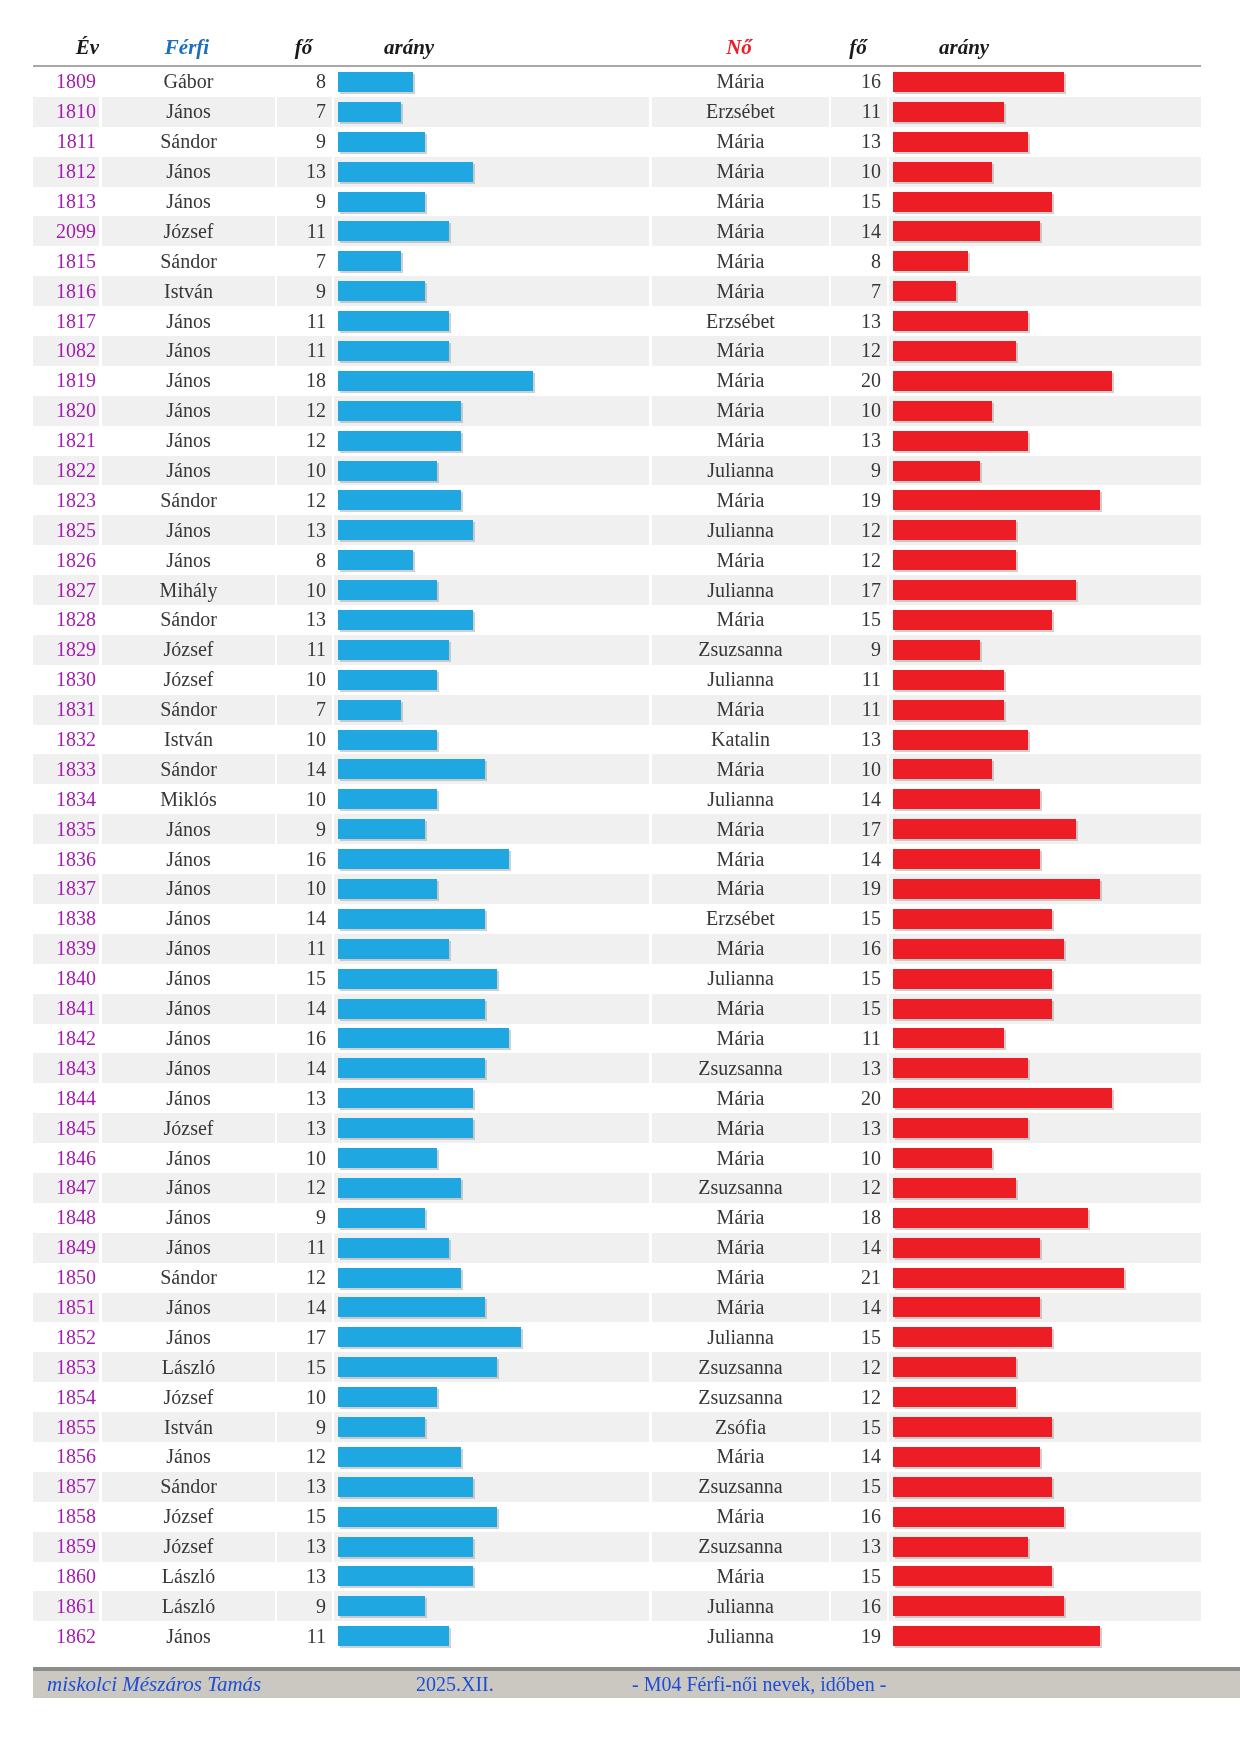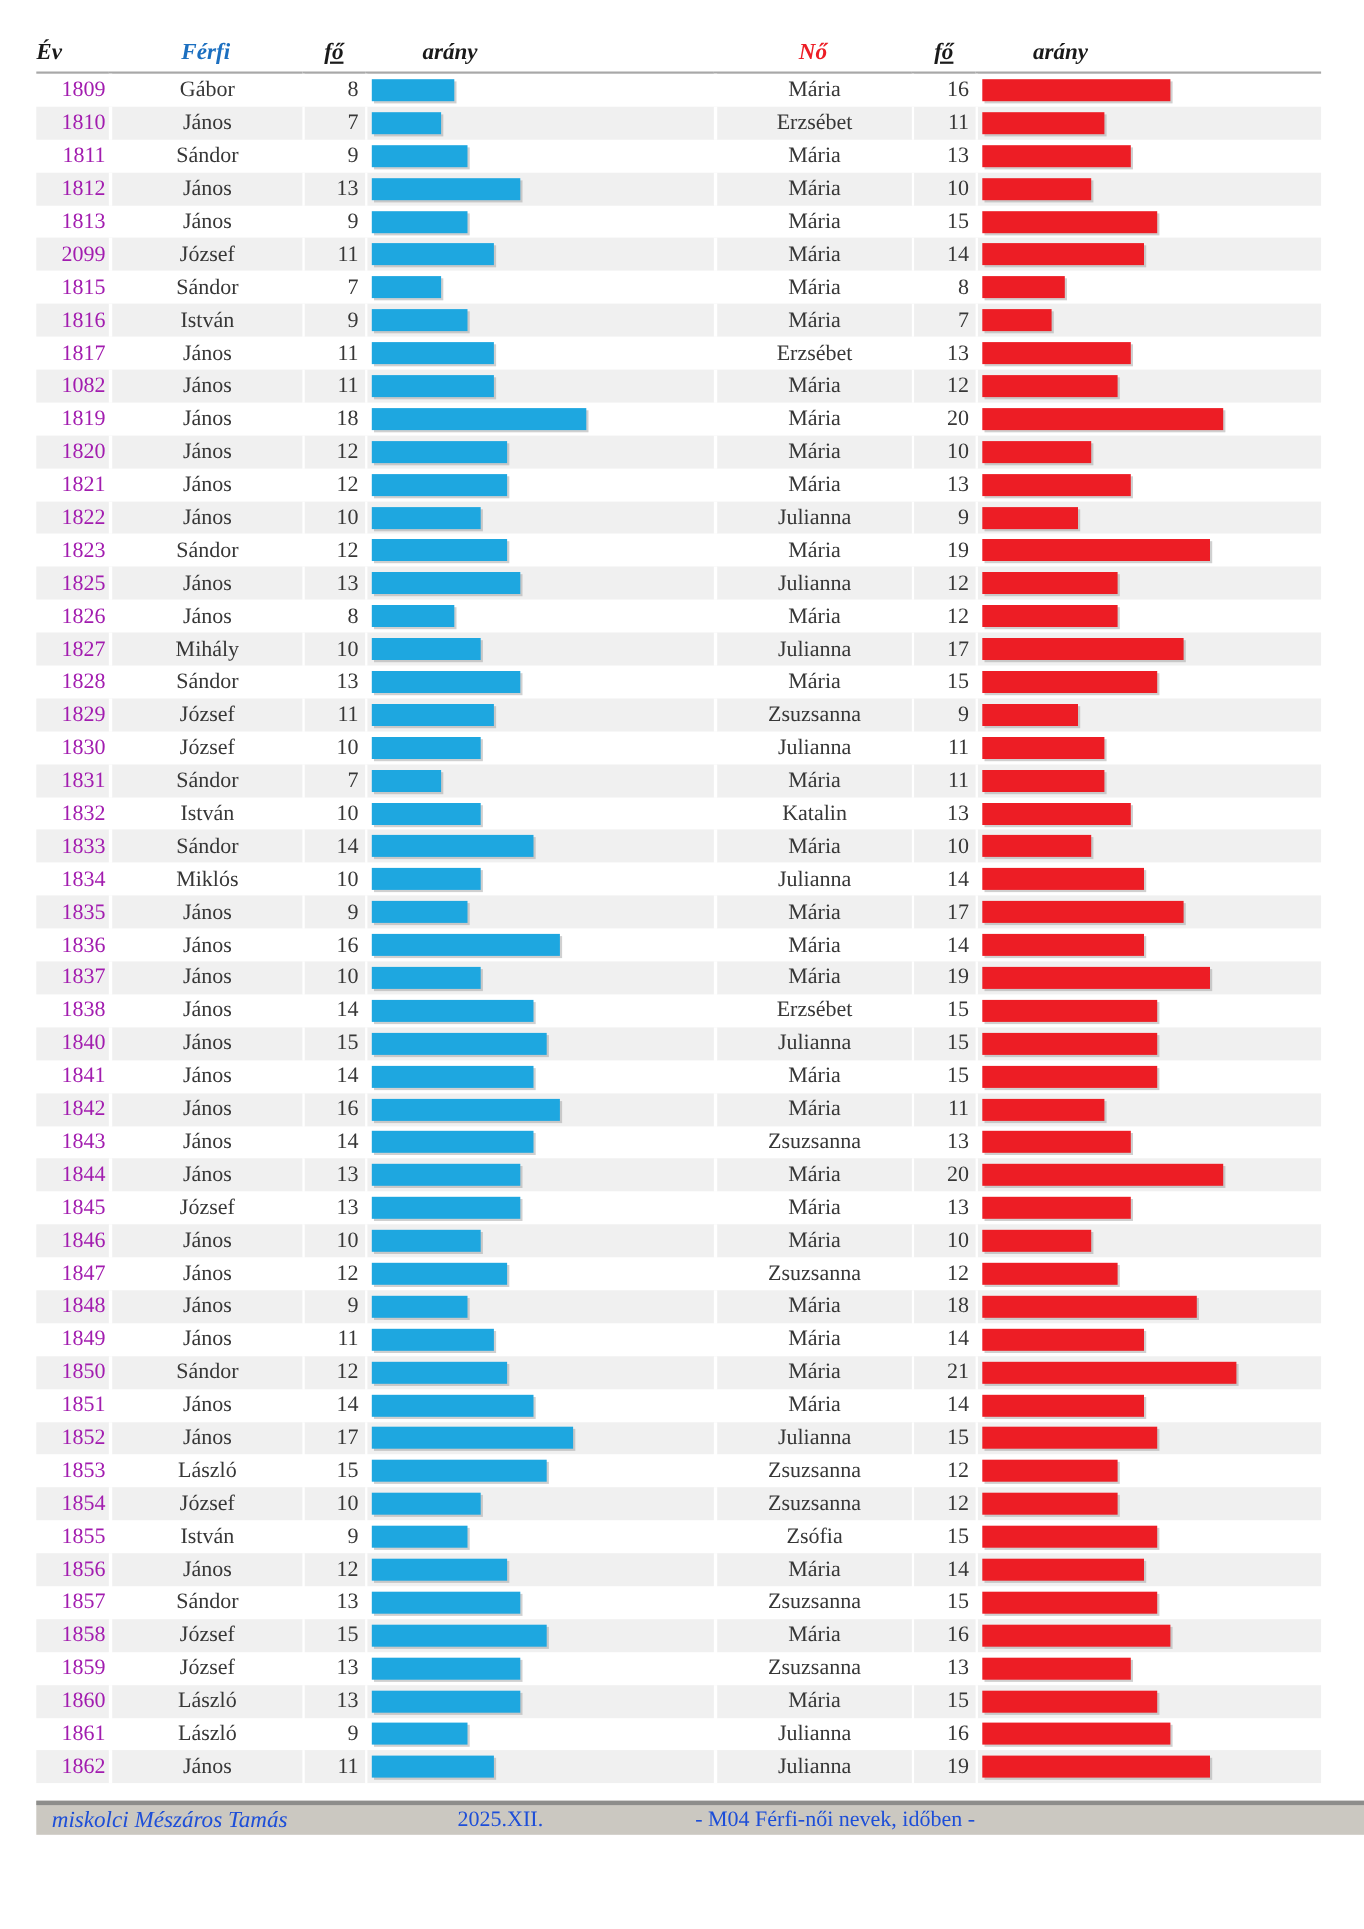--- a/index.html
+++ b/index.html
@@ -1,25 +1,25 @@
 <!DOCTYPE html>
 <html><head>
 <meta charset="utf-8">
 <style>
   html,body{margin:0;padding:0;background:#fff;}
   body{width:1240px;height:1754px;position:relative;font-family:"Liberation Serif","DejaVu Serif",serif;}
   .page{position:absolute;left:33px;top:30px;width:1168px;}
   table{border-collapse:separate;border-spacing:0;table-layout:fixed;width:1168px;}
   th,td{box-sizing:border-box;padding:0;vertical-align:middle;overflow:hidden;white-space:nowrap;}
   thead th{height:37px;border-bottom:2px solid #a8a8a8;font-style:italic;font-weight:bold;font-size:21px;color:#1a1a1a;}
-  th.h-year{text-align:left;}
+  th.h-year{text-align:right;}
   th.h-name{text-align:center;}
   th.h-male{color:#1b6fc0;}
   th.h-female{color:#ed1d25;}
-  th.h-fo{text-align:center;text-decoration:underline;}
+  th.h-fo{text-align:center;}
   th.h-ratio{text-align:left;padding-left:52px;}
   tbody td{height:29.9px;font-size:20px;color:#373737;}
   tbody tr:nth-child(even) td{background:#f0f0f0;}
   td.year{font-family:Liberation Serif, serif;color:#a21caf;text-align:right;padding-right:3px;margin-top:21px;}
   td.name{text-align:center;border-left:3px solid #fff;}
   td.fo{text-align:right;padding-right:6px;border-left:2px solid #fff;}
   td.barcell{border-left:2px solid #fff;}
   .bar{height:20px;margin-left:4px;box-shadow:2px 2px 0 rgba(150,150,150,0.45);}
   .footer{position:relative;width:1236px;height:27px;margin-top:16px;border-top:4px solid #8d8d8b;
           background:#cbc8c1;font-size:20px;color:#1d4ed8;}
@@ -425,20 +425,33 @@
           <td class="barcell">
             <div class="bar" style="width: 147px; background: rgb(30, 167, 224);"></div>
           </td>
           <td class="name">Erzsébet</td>
           <td class="fo">15</td>
           <td class="barcell">
             <div class="bar" style="width: 159px; background: rgb(237, 29, 37);"></div>
           </td>
         </tr>
         <tr>
+          <td class="year">1839</td>
+          <td class="name">János</td>
+          <td class="fo">11</td>
+          <td class="barcell">
+            <div class="bar" style="width: 111px; background: rgb(30, 167, 224);"></div>
+          </td>
+          <td class="name">Mária</td>
+          <td class="fo">16</td>
+          <td class="barcell">
+            <div class="bar" style="width: 171px; background: rgb(237, 29, 37);"></div>
+          </td>
+        </tr>
+        <tr>
           <td class="year">1840</td>
           <td class="name">János</td>
           <td class="fo">15</td>
           <td class="barcell">
             <div class="bar" style="width: 159px; background: rgb(30, 167, 224);"></div>
           </td>
           <td class="name">Julianna</td>
           <td class="fo">15</td>
           <td class="barcell">
             <div class="bar" style="width: 159px; background: rgb(237, 29, 37);"></div>

